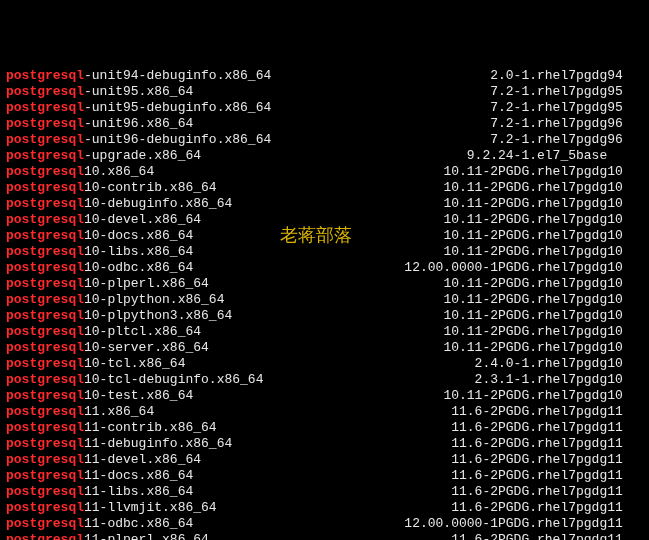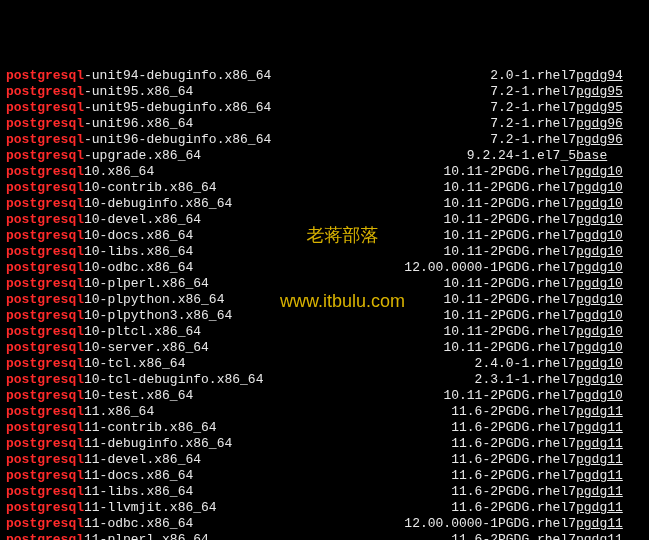--- a/index.html
+++ b/index.html
@@ -10,21 +10,21 @@
       line-height: 16px;
       padding: 4px 6px;
       width: 649px;
       white-space: pre;
       overflow: hidden;
       position: relative;
     }
     .row { display: flex; color: #e8e8e8; }
     .col-name { width: 355px; flex: none; }
     .col-ver  { width: 215px; flex: none; text-align: right; }
-    .col-repo { flex: none; text-decoration: underline; }
+    .col-repo { flex: none; }
     .hl    { color: #ff2a2a; font-weight: bold; }
     .plain { color: #e8e8e8; }
     .watermark {
       position: absolute;
       left: 280px;
       top: 180px;
       color: #d9b300;
       font-family: "Microsoft YaHei", "SimHei", sans-serif;
       font-size: 18px;
       text-align: center;
@@ -35,17 +35,16 @@
   </style>
 </head>
 <body>
 
 
 
 <div id="terminal"><div class="row"><span class="col-name"><span class="hl">postgresql</span><span class="plain">-unit94-debuginfo.x86_64</span></span><span class="col-ver plain">2.0-1.rhel7</span><span class="col-repo plain">pgdg94</span></div><div class="row"><span class="col-name"><span class="hl">postgresql</span><span class="plain">-unit95.x86_64</span></span><span class="col-ver plain">7.2-1.rhel7</span><span class="col-repo plain">pgdg95</span></div><div class="row"><span class="col-name"><span class="hl">postgresql</span><span class="plain">-unit95-debuginfo.x86_64</span></span><span class="col-ver plain">7.2-1.rhel7</span><span class="col-repo plain">pgdg95</span></div><div class="row"><span class="col-name"><span class="hl">postgresql</span><span class="plain">-unit96.x86_64</span></span><span class="col-ver plain">7.2-1.rhel7</span><span class="col-repo plain">pgdg96</span></div><div class="row"><span class="col-name"><span class="hl">postgresql</span><span class="plain">-unit96-debuginfo.x86_64</span></span><span class="col-ver plain">7.2-1.rhel7</span><span class="col-repo plain">pgdg96</span></div><div class="row"><span class="col-name"><span class="hl">postgresql</span><span class="plain">-upgrade.x86_64</span></span><span class="col-ver plain">9.2.24-1.el7_5</span><span class="col-repo plain">base</span></div><div class="row"><span class="col-name"><span class="hl">postgresql</span><span class="plain">10.x86_64</span></span><span class="col-ver plain">10.11-2PGDG.rhel7</span><span class="col-repo plain">pgdg10</span></div><div class="row"><span class="col-name"><span class="hl">postgresql</span><span class="plain">10-contrib.x86_64</span></span><span class="col-ver plain">10.11-2PGDG.rhel7</span><span class="col-repo plain">pgdg10</span></div><div class="row"><span class="col-name"><span class="hl">postgresql</span><span class="plain">10-debuginfo.x86_64</span></span><span class="col-ver plain">10.11-2PGDG.rhel7</span><span class="col-repo plain">pgdg10</span></div><div class="row"><span class="col-name"><span class="hl">postgresql</span><span class="plain">10-devel.x86_64</span></span><span class="col-ver plain">10.11-2PGDG.rhel7</span><span class="col-repo plain">pgdg10</span></div><div class="row"><span class="col-name"><span class="hl">postgresql</span><span class="plain">10-docs.x86_64</span></span><span class="col-ver plain">10.11-2PGDG.rhel7</span><span class="col-repo plain">pgdg10</span></div><div class="row"><span class="col-name"><span class="hl">postgresql</span><span class="plain">10-libs.x86_64</span></span><span class="col-ver plain">10.11-2PGDG.rhel7</span><span class="col-repo plain">pgdg10</span></div><div class="row"><span class="col-name"><span class="hl">postgresql</span><span class="plain">10-odbc.x86_64</span></span><span class="col-ver plain">12.00.0000-1PGDG.rhel7</span><span class="col-repo plain">pgdg10</span></div><div class="row"><span class="col-name"><span class="hl">postgresql</span><span class="plain">10-plperl.x86_64</span></span><span class="col-ver plain">10.11-2PGDG.rhel7</span><span class="col-repo plain">pgdg10</span></div><div class="row"><span class="col-name"><span class="hl">postgresql</span><span class="plain">10-plpython.x86_64</span></span><span class="col-ver plain">10.11-2PGDG.rhel7</span><span class="col-repo plain">pgdg10</span></div><div class="row"><span class="col-name"><span class="hl">postgresql</span><span class="plain">10-plpython3.x86_64</span></span><span class="col-ver plain">10.11-2PGDG.rhel7</span><span class="col-repo plain">pgdg10</span></div><div class="row"><span class="col-name"><span class="hl">postgresql</span><span class="plain">10-pltcl.x86_64</span></span><span class="col-ver plain">10.11-2PGDG.rhel7</span><span class="col-repo plain">pgdg10</span></div><div class="row"><span class="col-name"><span class="hl">postgresql</span><span class="plain">10-server.x86_64</span></span><span class="col-ver plain">10.11-2PGDG.rhel7</span><span class="col-repo plain">pgdg10</span></div><div class="row"><span class="col-name"><span class="hl">postgresql</span><span class="plain">10-tcl.x86_64</span></span><span class="col-ver plain">2.4.0-1.rhel7</span><span class="col-repo plain">pgdg10</span></div><div class="row"><span class="col-name"><span class="hl">postgresql</span><span class="plain">10-tcl-debuginfo.x86_64</span></span><span class="col-ver plain">2.3.1-1.rhel7</span><span class="col-repo plain">pgdg10</span></div><div class="row"><span class="col-name"><span class="hl">postgresql</span><span class="plain">10-test.x86_64</span></span><span class="col-ver plain">10.11-2PGDG.rhel7</span><span class="col-repo plain">pgdg10</span></div><div class="row"><span class="col-name"><span class="hl">postgresql</span><span class="plain">11.x86_64</span></span><span class="col-ver plain">11.6-2PGDG.rhel7</span><span class="col-repo plain">pgdg11</span></div><div class="row"><span class="col-name"><span class="hl">postgresql</span><span class="plain">11-contrib.x86_64</span></span><span class="col-ver plain">11.6-2PGDG.rhel7</span><span class="col-repo plain">pgdg11</span></div><div class="row"><span class="col-name"><span class="hl">postgresql</span><span class="plain">11-debuginfo.x86_64</span></span><span class="col-ver plain">11.6-2PGDG.rhel7</span><span class="col-repo plain">pgdg11</span></div><div class="row"><span class="col-name"><span class="hl">postgresql</span><span class="plain">11-devel.x86_64</span></span><span class="col-ver plain">11.6-2PGDG.rhel7</span><span class="col-repo plain">pgdg11</span></div><div class="row"><span class="col-name"><span class="hl">postgresql</span><span class="plain">11-docs.x86_64</span></span><span class="col-ver plain">11.6-2PGDG.rhel7</span><span class="col-repo plain">pgdg11</span></div><div class="row"><span class="col-name"><span class="hl">postgresql</span><span class="plain">11-libs.x86_64</span></span><span class="col-ver plain">11.6-2PGDG.rhel7</span><span class="col-repo plain">pgdg11</span></div><div class="row"><span class="col-name"><span class="hl">postgresql</span><span class="plain">11-llvmjit.x86_64</span></span><span class="col-ver plain">11.6-2PGDG.rhel7</span><span class="col-repo plain">pgdg11</span></div><div class="row"><span class="col-name"><span class="hl">postgresql</span><span class="plain">11-odbc.x86_64</span></span><span class="col-ver plain">12.00.0000-1PGDG.rhel7</span><span class="col-repo plain">pgdg11</span></div><div class="row"><span class="col-name"><span class="hl">postgresql</span><span class="plain">11-plperl.x86_64</span></span><span class="col-ver plain">11.6-2PGDG.rhel7</span><span class="col-repo plain">pgdg11</span></div></div>
 
 <div class="watermark">
   <div>老蒋部落</div>
-  <div>www.itbulu.com</div>
 </div>
 
 
 
 
 </body></html>

